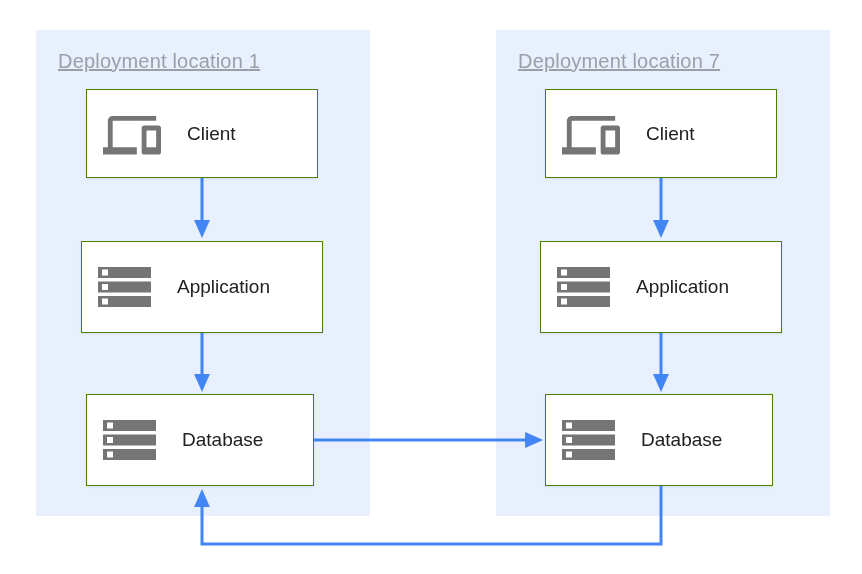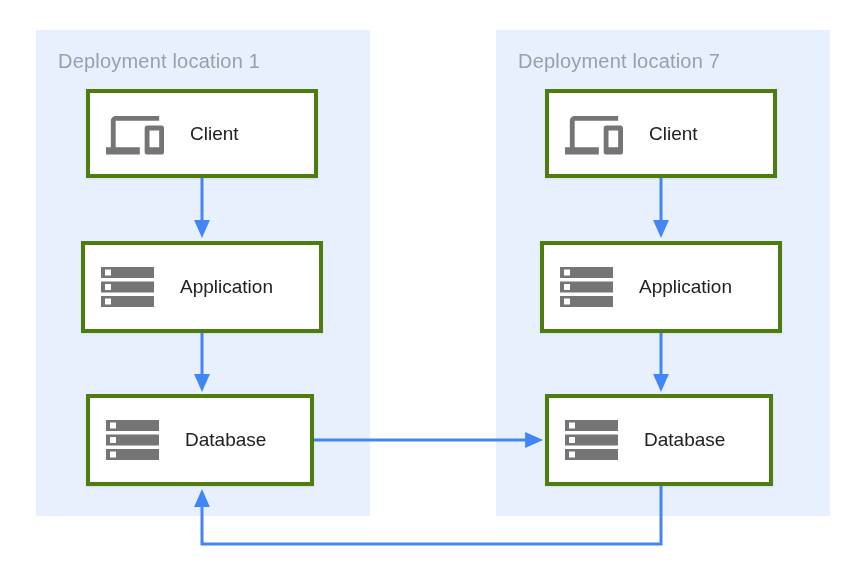--- a/index.html
+++ b/index.html
@@ -10,25 +10,25 @@
   }
   .panel {
     position:absolute; top:30px; width:334px; height:486px;
     background:#E8F0FE;
   }
   .panel-1 { left:36px; }
   .panel-2 { left:496px; }
   .panel-title {
     position:absolute; left:22px; top:19px;
     font-size:20px; line-height:24px; color:#9AA0A6;
-    letter-spacing:0.2px; white-space:nowrap;
+    letter-spacing:0.2px; white-space:nowrap;text-decoration:underline;
   }
   .node {
     position:absolute; box-sizing:border-box;
-    background:#ffffff; border:4px solid #4d7c0f;
+    background:#ffffff; border:1px solid #4d7c0f;
     box-shadow:0 1px 2px rgba(60,64,67,0.10);
     display:flex; align-items:center;
     padding-left:16px; gap:26px;
   }
   .node-client-1      { left:86px;  top:89px;  width:232px; height:89px; }
   .node-application-1 { left:81px;  top:241px; width:242px; height:92px; }
   .node-database-1    { left:86px;  top:394px; width:228px; height:92px; }
   .node-client-2      { left:545px; top:89px;  width:232px; height:89px; }
   .node-application-2 { left:540px; top:241px; width:242px; height:92px; }
   .node-database-2    { left:545px; top:394px; width:228px; height:92px; }

